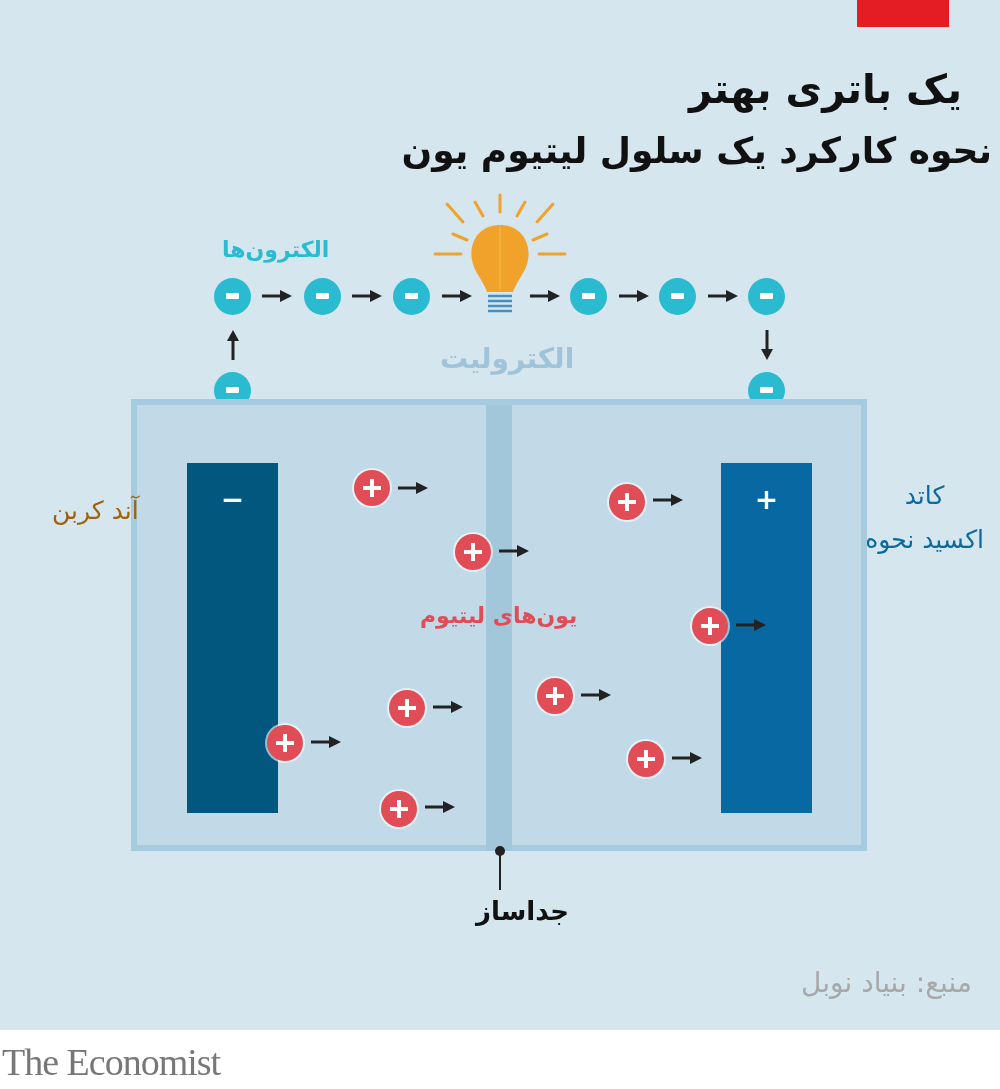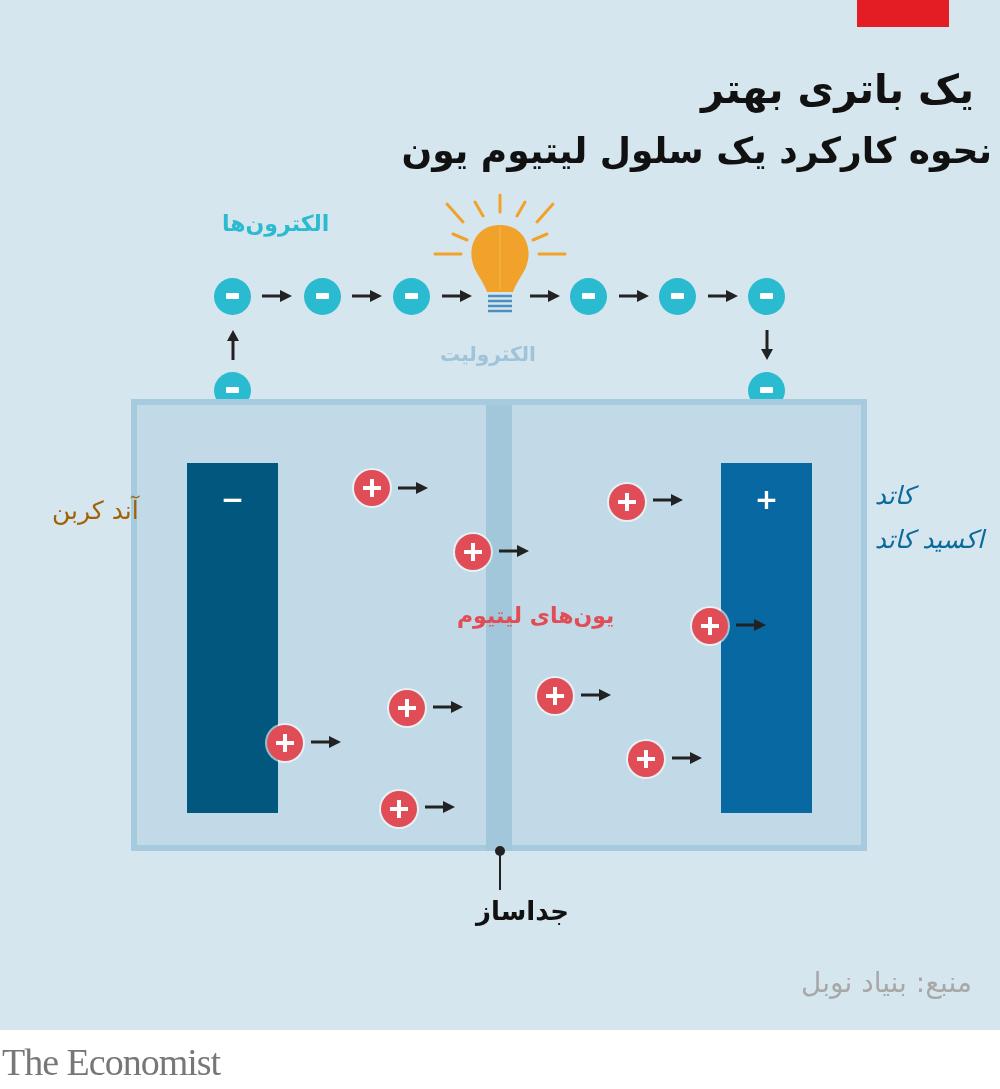--- a/index.html
+++ b/index.html
@@ -1,27 +1,27 @@
 <!DOCTYPE html>
 <html><head>
 <meta charset="utf-8">
 <style>
   html, body { margin: 0; padding: 0; }
   body { width: 1000px; height: 1089px; position: relative; background: #ffffff; overflow: hidden;
          font-family: "DejaVu Sans", sans-serif; }
   .panel { position: absolute; left: 0; top: 0; width: 1000px; height: 1030px; background: #d6e6ef; }
   .red-tag { position: absolute; left: 857px; top: 0; width: 92px; height: 27px; background: #e41c23; }
-  .title { position: absolute; right: 26px; top: 66px; font-size: 40px; font-weight: bold; color: #111; direction: rtl; white-space: nowrap; }
+  .title { position: absolute; right: 38px; top: 66px; font-size: 40px; font-weight: bold; color: #111; direction: rtl; white-space: nowrap; }
   .subtitle { position: absolute; right: 8px; top: 130px; font-size: 36px; font-weight: bold; color: #111; direction: rtl; white-space: nowrap; }
   .lbl { position: absolute; direction: rtl; white-space: nowrap; }
-  .electrons-label { left: 222px; top: 211px; font-size: 22px; font-weight: bold; }
-  .electrolyte-label { left: 440px; top: 342px; font-size: 20px; font-weight: bold; }
-  .ions-label { left: 420px; top: 603px; font-size: 22px; font-weight: bold; margin-left: 37px; }
+  .electrons-label { left: 222px; top: 237px; font-size: 22px; font-weight: bold; }
+  .electrolyte-label { left: 440px; top: 342px; font-size: 28px; font-weight: bold; }
+  .ions-label { left: 420px; top: 603px; font-size: 22px; font-weight: bold; }
   .anode-label { left: 52px; top: 496px; font-size: 25px; }
-  .cathode-label { right: 16px; top: 474px; font-size: 25px; text-align: left; line-height: 44px; font-style: italic; }
+  .cathode-label { right: 16px; top: 474px; font-size: 25px; text-align: center; line-height: 44px; }
   .separator-label { left: 444px; top: 896px; font-size: 26px; font-weight: bold; color: #111; margin-left: 32px; }
   .source-label { right: 28px; top: 966px; font-size: 28px; margin-left: 32px; }
   .brand { position: absolute; left: 2px; top: 1040px; font-family: "Liberation Serif", serif; font-size: 38px; color: #777; letter-spacing: -1px; text-align: center; }
   .cell { position: absolute; left: 131px; top: 399px; width: 736px; height: 452px; box-sizing: border-box;
           border: 6px solid #a7cbde; background: #c2dae7; }
   .sep-strip { position: absolute; left: 486px; top: 405px; width: 26px; height: 446px; background: #a2c6da; }
   .electrode { position: absolute; top: 463px; width: 91px; height: 350px; }
   .anode { left: 187px; background: #02577e; }
   .cathode { left: 721px; background: #0868a1; }
   .el-sign { position: absolute; left: 0; width: 100%; top: 20px; text-align: center; color: #fff; font-size: 28px; font-weight: bold; }
@@ -126,21 +126,21 @@
 <div class="electrode anode">
   <div class="el-sign">−</div>
 </div>
 <div class="electrode cathode">
   <div class="el-sign">+</div>
 </div>
 
 <div class="lbl anode-label" style="color:#a16207">آند کربن</div>
 <div class="lbl cathode-label" style="color:#0a6a9c">
   <div>کاتد</div>
-  <div>اکسید کاتد</div>
+  <div>اکسید نحوه</div>
 </div>
 
 <div class="ion" style="left:354px;top:470px"></div>
 <div class="ion" style="left:455px;top:534px"></div>
 <div class="ion" style="left:609px;top:484px"></div>
 <div class="ion" style="left:692px;top:608px"></div>
 <div class="ion" style="left:537px;top:678px"></div>
 <div class="ion" style="left:389px;top:690px"></div>
 <div class="ion" style="left:267px;top:725px"></div>
 <div class="ion" style="left:628px;top:741px"></div>

